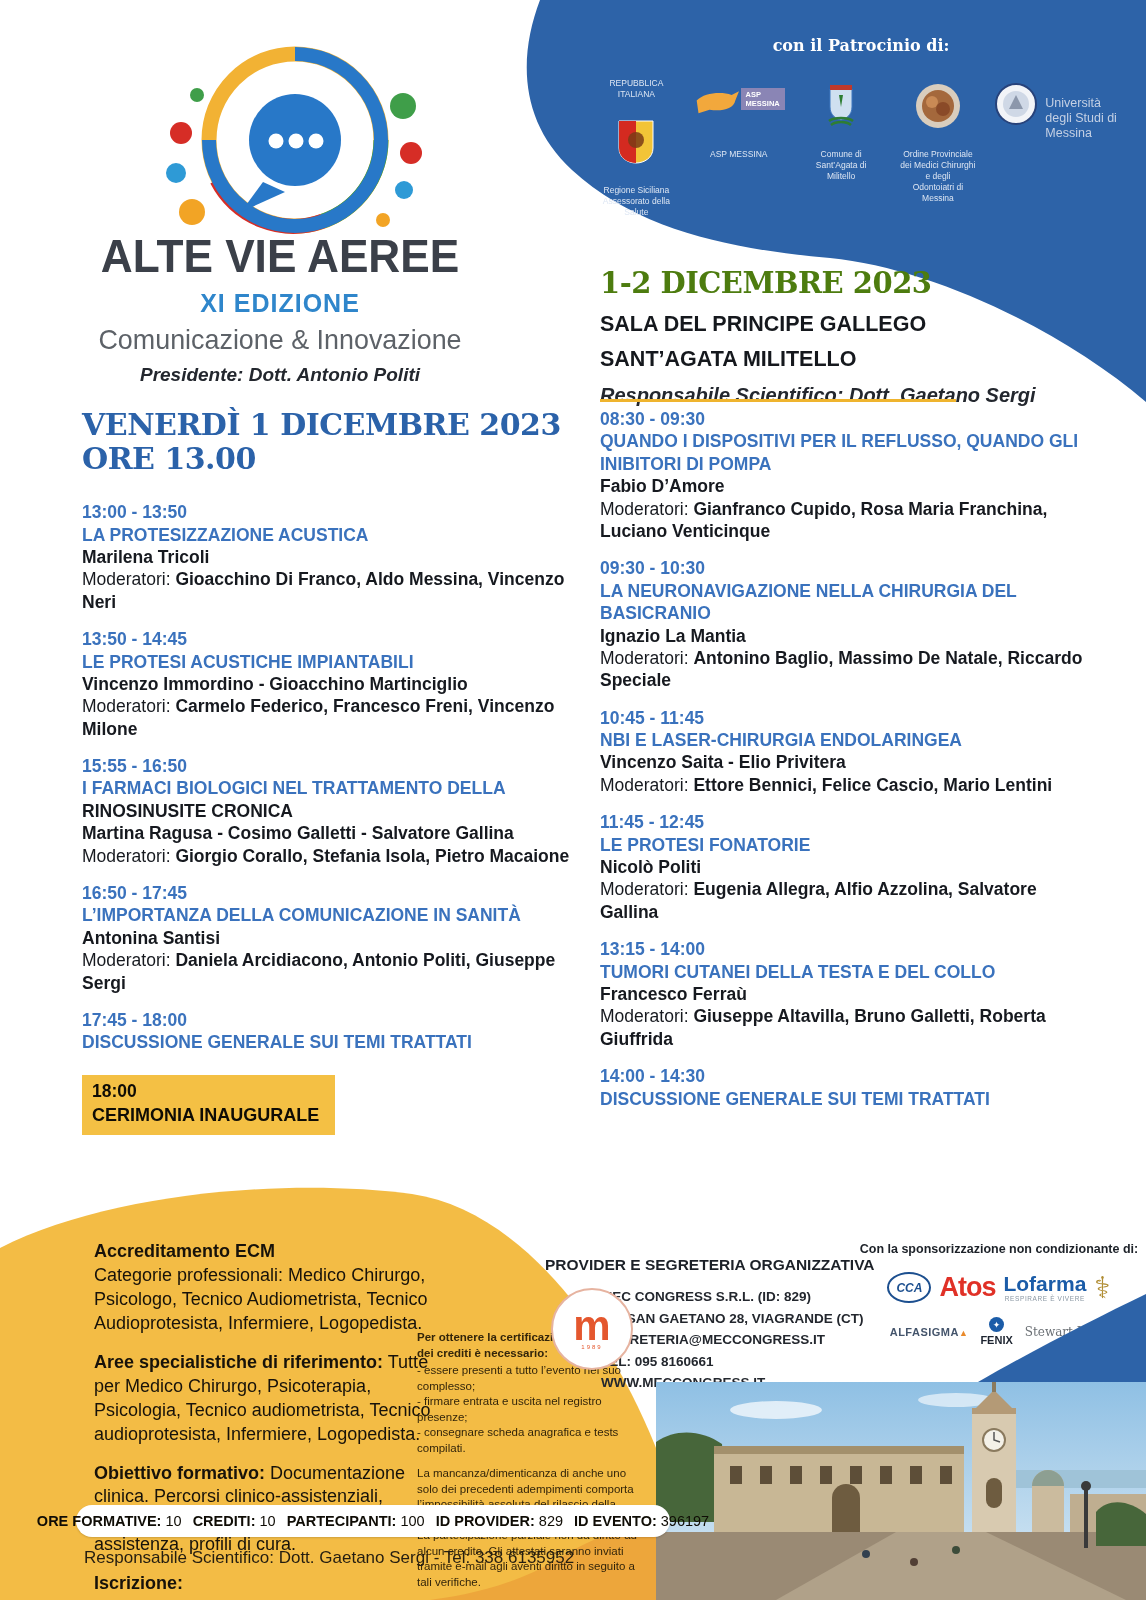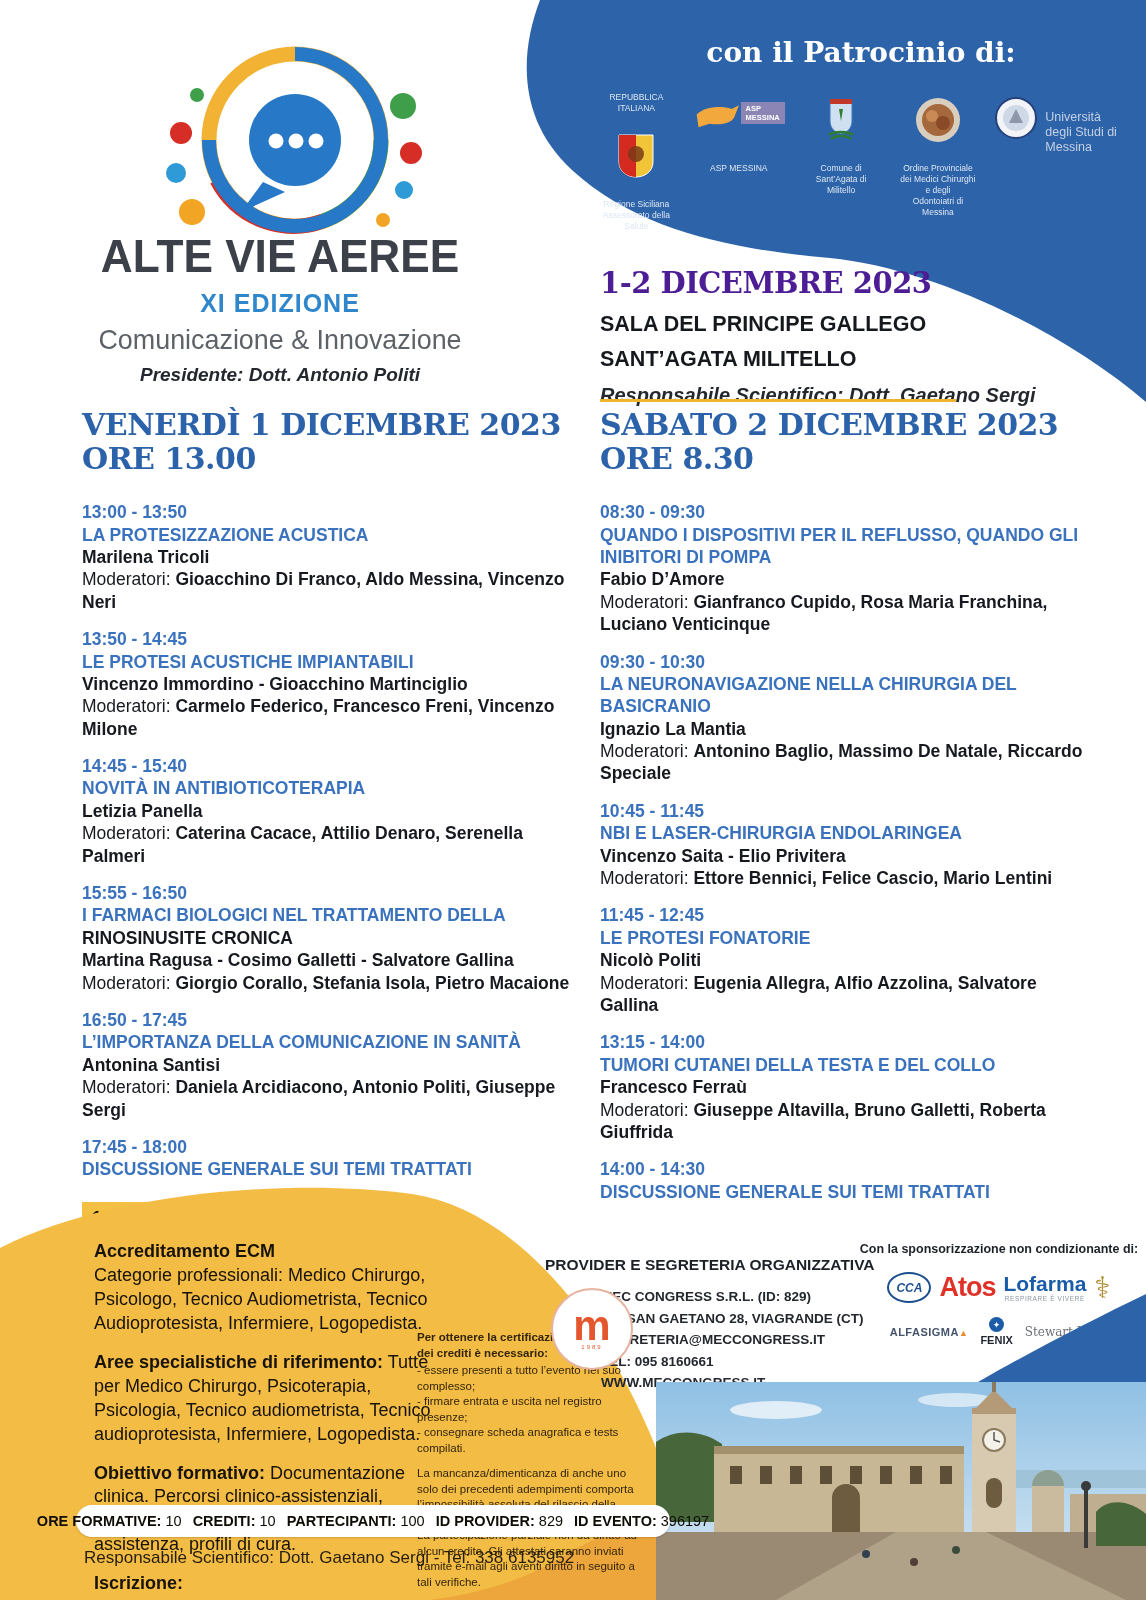--- a/index.html
+++ b/index.html
@@ -3,42 +3,42 @@
 <meta charset="utf-8">
 <style>
   html,body{margin:0;padding:0;background:#fff;}
   .page{position:relative;width:1146px;height:1600px;background:#fff;overflow:hidden;
         font-family:"Liberation Sans",sans-serif;color:#16191f;}
   svg{display:block;}
 
   
   .blue-blob{position:absolute;left:500px;top:0;}
   .patronage{position:absolute;left:596px;top:36px;width:530px;color:#fff;}
-  .pat-heading{font-family:"DejaVu Serif",serif;font-weight:700;font-size:28px;text-align:center;}
+  .pat-heading{font-family:"DejaVu Serif",serif;font-weight:700;font-size:16px;text-align:center;}
   .pat-logos{display:flex;justify-content:center;align-items:flex-start;gap:16px;margin-top:12px;}
   .pat-item{text-align:center;font-size:8.5px;line-height:1.3;color:#dde6f3;white-space:pre-line;width:92px;}
   .pat-item .top-cap{margin-bottom:3px;}
   .pat-item .gfx{display:flex;justify-content:center;align-items:center;height:56px;margin-bottom:4px;}
   .uni-item{display:flex;align-items:center;text-align:left;width:150px;gap:7px;}
   .uni-cap{font-size:12.5px;color:#c4d0e4;line-height:1.2;white-space:pre-line;margin-top:29px;}
   .asp-badge{background:#8a85b5;color:#fff;font-size:7.5px;font-weight:700;padding:2px 5px;
              line-height:1.2;white-space:pre-line;margin-top:-14px;text-align:left;}
 
   
   .brand-logo{position:absolute;left:145px;top:40px;}
   .brand{position:absolute;left:55px;top:232px;width:450px;text-align:center;}
   .brand-title{font-size:47px;font-weight:700;color:#3b4049;letter-spacing:0;
                transform:scaleX(.94);transform-origin:center;line-height:1;}
   .brand-edition{font-size:25px;font-weight:800;color:#2f86cb;letter-spacing:1px;margin-top:10px;}
   .brand-subtitle{font-size:28px;color:#5d6268;margin-top:6px;transform:scaleX(.96);transform-origin:center;}
   .brand-president{font-size:19px;font-style:italic;font-weight:600;color:#23272e;margin-top:8px;text-align:center;}
 
   
   .event{position:absolute;left:600px;top:266px;width:480px;}
-  .event-dates{font-family:"DejaVu Serif",serif;font-weight:700;font-size:29px;color:#4c1d95;letter-spacing:-0.5px;}
+  .event-dates{font-family:"DejaVu Serif",serif;font-weight:700;font-size:29px;color:#4d7c0f;letter-spacing:-0.5px;}
   .event-venue{font-size:21.5px;font-weight:800;color:#15181d;margin-top:12px;}
   .event-city{font-size:21.5px;font-weight:800;color:#15181d;margin-top:10px;}
   .event-director{font-size:20px;font-style:italic;font-weight:600;color:#23272e;margin-top:12px;}
   .yellow-rule{position:absolute;left:600px;top:399px;width:356px;height:3px;background:#efb42e;}
 
   
   .col{position:absolute;top:408px;width:488px;}
   .col-left{left:82px;}
   .col-right{left:600px;}
   .day-heading{font-family:"DejaVu Serif",serif;font-weight:700;font-size:30px;line-height:1.12;
@@ -225,26 +225,20 @@
     <div class="s-mods"><span class="mod-label">Moderatori: </span><span class="mod-names">Gioacchino Di Franco, Aldo Messina, Vincenzo Neri</span></div>
   </div>
 
   <div class="session">
     <div class="s-time">13:50 - 14:45</div>
     <div class="s-title"><span class="t-blue">LE PROTESI ACUSTICHE IMPIANTABILI</span></div>
     <div class="s-speaker">Vincenzo Immordino - Gioacchino Martinciglio</div>
     <div class="s-mods"><span class="mod-label">Moderatori: </span><span class="mod-names">Carmelo Federico, Francesco Freni, Vincenzo Milone</span></div>
   </div>
 
-  <div class="session">
-    <div class="s-time">14:45 - 15:40</div>
-    <div class="s-title"><span class="t-blue">NOVITÀ IN ANTIBIOTICOTERAPIA</span></div>
-    <div class="s-speaker">Letizia Panella</div>
-    <div class="s-mods"><span class="mod-label">Moderatori: </span><span class="mod-names">Caterina Cacace, Attilio Denaro, Serenella Palmeri</span></div>
-  </div>
 
   <div class="session">
     <div class="s-time">15:55 - 16:50</div>
     <div class="s-title"><span class="t-blue">I FARMACI BIOLOGICI NEL TRATTAMENTO DELLA</span><span class="t-dark">RINOSINUSITE CRONICA</span></div>
     <div class="s-speaker">Martina Ragusa - Cosimo Galletti - Salvatore Gallina</div>
     <div class="s-mods"><span class="mod-label">Moderatori: </span><span class="mod-names">Giorgio Corallo, Stefania Isola, Pietro Macaione</span></div>
   </div>
 
   <div class="session">
     <div class="s-time">16:50 - 17:45</div>
@@ -259,24 +253,20 @@
 
   </div>
 </div>
     <div class="highlight">
       <div class="h-time">18:00</div>
       <div class="h-title">CERIMONIA INAUGURALE</div>
     </div>
   </div>
 
   <div class="col col-right">
-    <div class="day-heading">
-      <span>SABATO 2 DICEMBRE 2023</span><br>
-      <span>ORE 8.30</span>
-    </div>
     <div class="sessions" id="day2-sessions">
   <div class="session">
     <div class="s-time">08:30 - 09:30</div>
     <div class="s-title"><span class="t-blue">QUANDO I DISPOSITIVI PER IL REFLUSSO, QUANDO GLI INIBITORI DI POMPA</span></div>
     <div class="s-speaker">Fabio D’Amore</div>
     <div class="s-mods"><span class="mod-label">Moderatori: </span><span class="mod-names">Gianfranco Cupido, Rosa Maria Franchina, Luciano Venticinque</span></div>
   </div>
 
   <div class="session">
     <div class="s-time">09:30 - 10:30</div>

